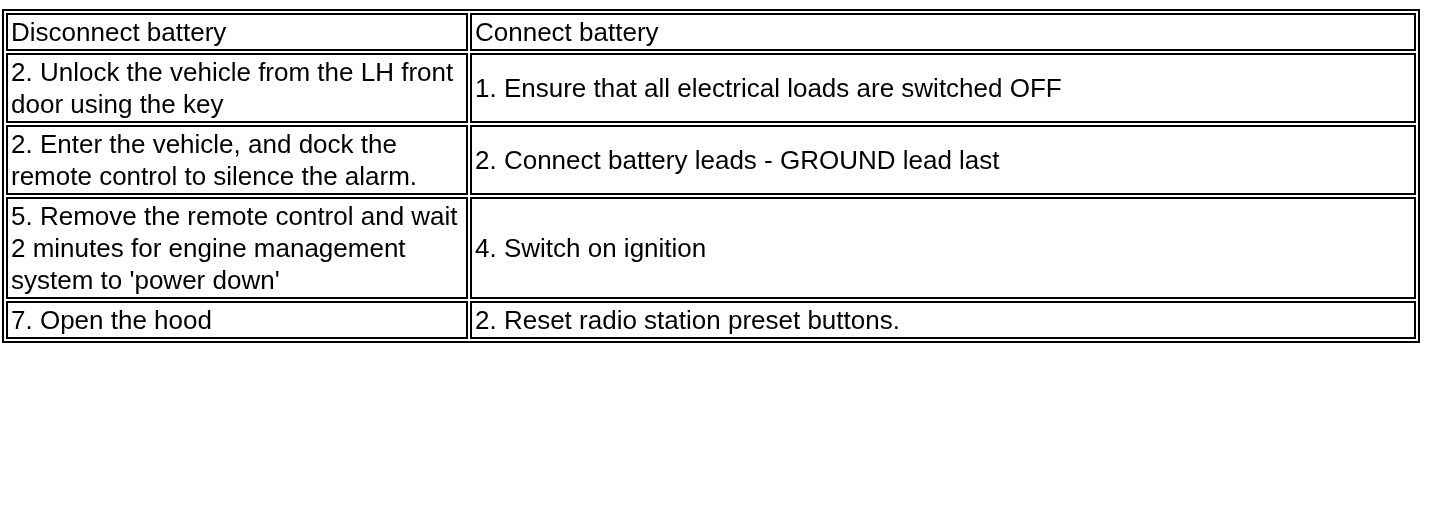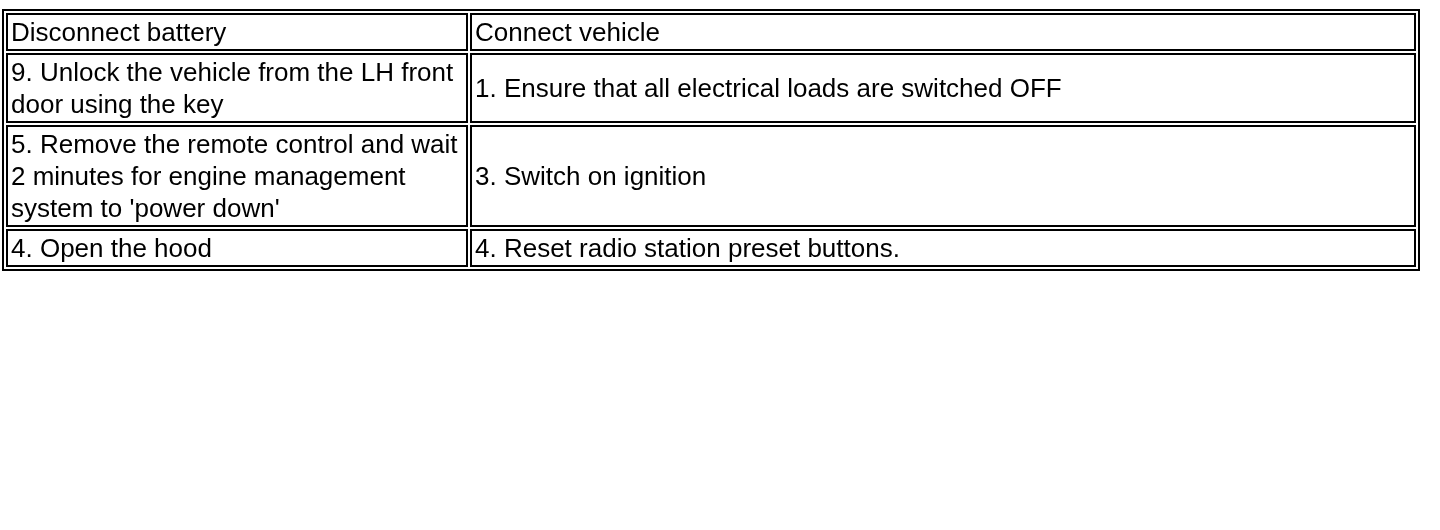--- a/index.html
+++ b/index.html
@@ -46,28 +46,32 @@
 <body>
 
 <table class="procedure">
   <colgroup>
     <col class="col-disconnect">
     <col class="col-connect">
   </colgroup>
   <tbody>
     <tr>
       <th>Disconnect battery</th>
-      <th>Connect vehicle</th>
+      <th>Connect battery</th>
     </tr>
     <tr>
-      <td>9. Unlock the vehicle from the LH front door using the key</td>
+      <td>2. Unlock the vehicle from the LH front door using the key</td>
       <td>1. Ensure that all electrical loads are switched OFF</td>
     </tr>
     <tr>
-      <td>5. Remove the remote control and wait 2 minutes for engine management system to 'power down'</td>
-      <td>3. Switch on ignition</td>
+      <td>2. Enter the vehicle, and dock the remote control to silence the alarm.</td>
+      <td>2. Connect battery leads - GROUND lead last</td>
     </tr>
     <tr>
-      <td>4. Open the hood</td>
-      <td>4. Reset radio station preset buttons.</td>
+      <td>5. Remove the remote control and wait 2 minutes for engine management system to 'power down'</td>
+      <td>4. Switch on ignition</td>
+    </tr>
+    <tr>
+      <td>7. Open the hood</td>
+      <td>2. Reset radio station preset buttons.</td>
     </tr>
   </tbody>
 </table>
 
 </body></html>

